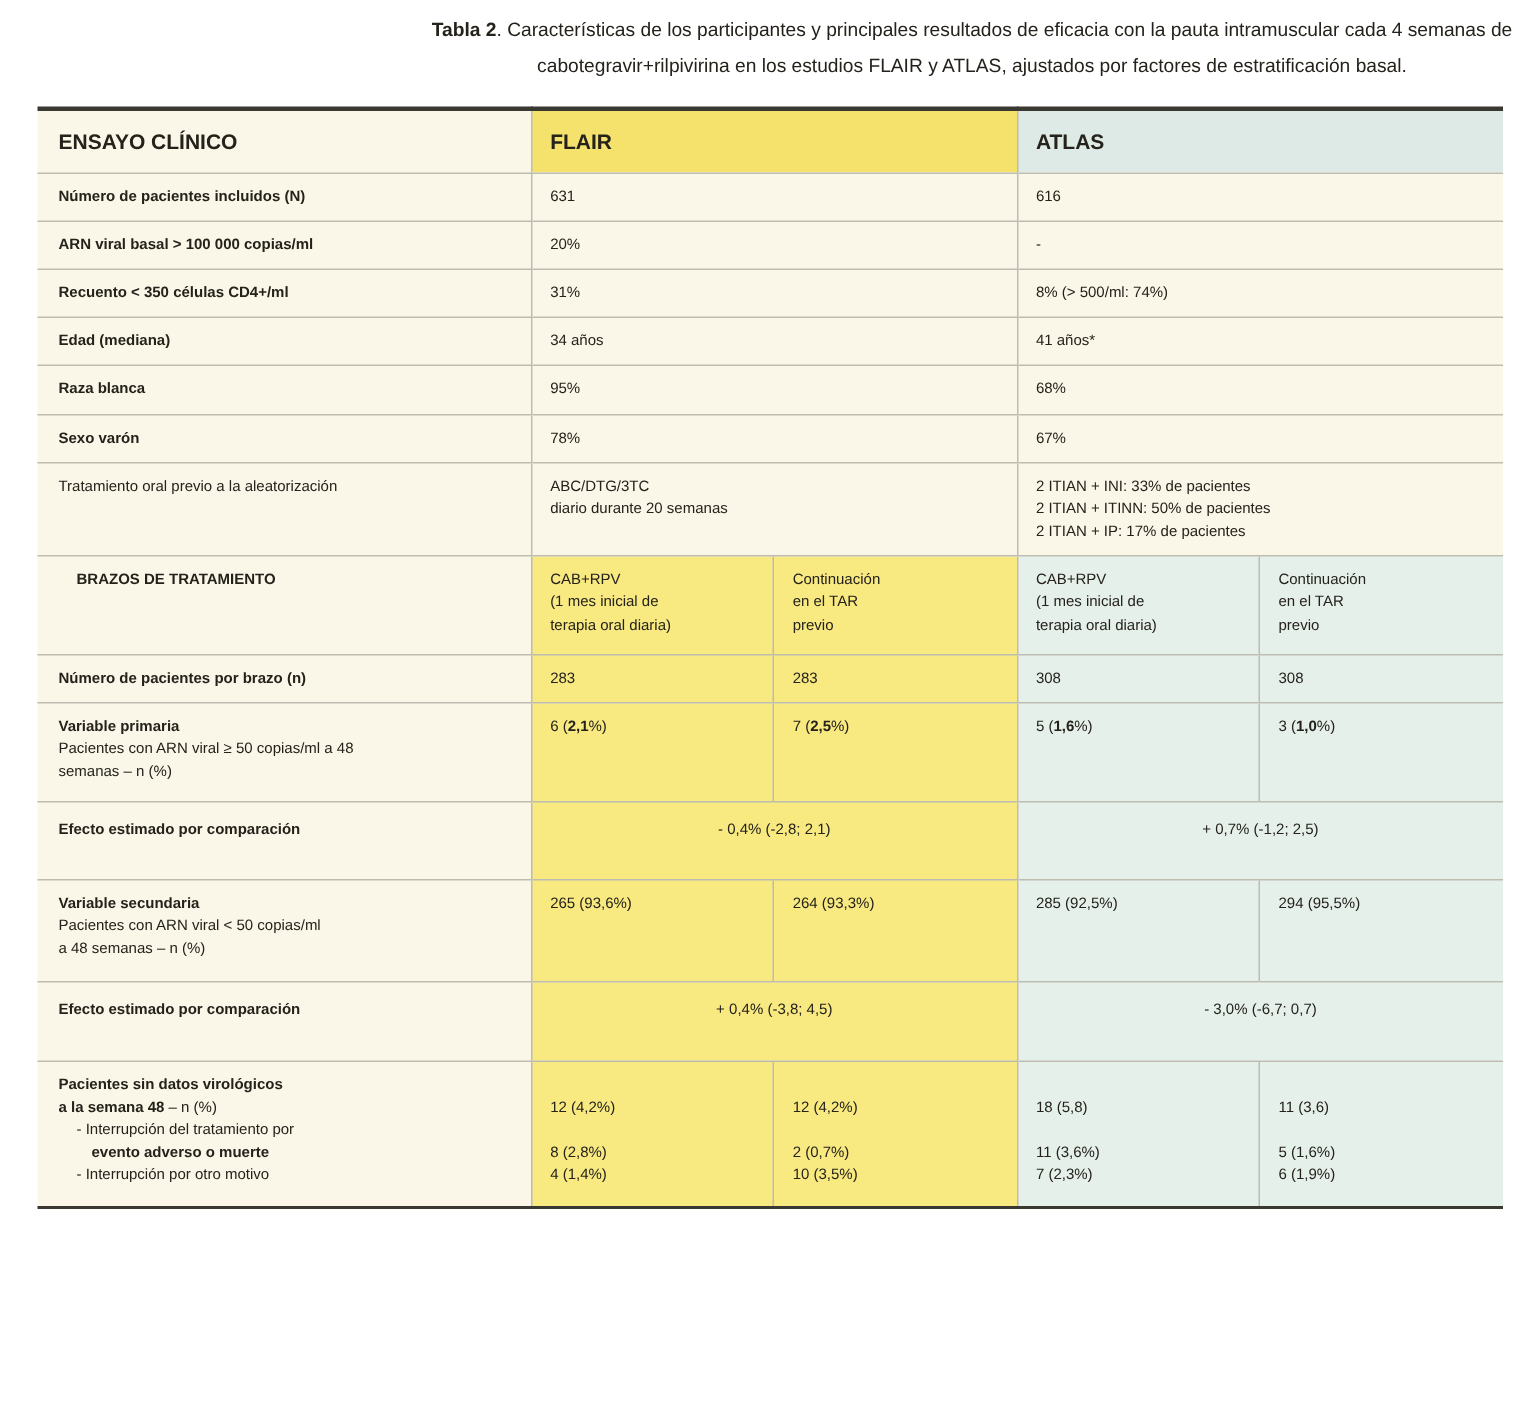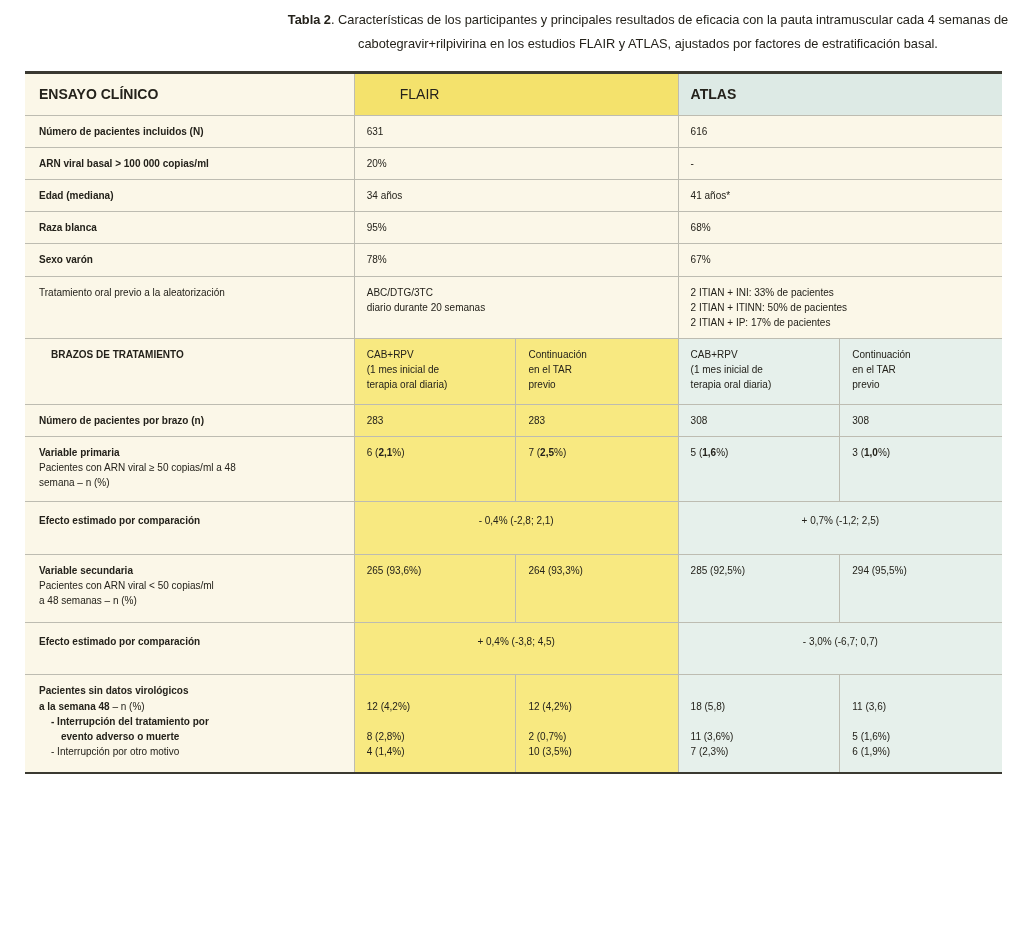--- a/index.html
+++ b/index.html
@@ -47,21 +47,21 @@
         <col style="width:16.6%">
         <col style="width:16.55%">
         <col style="width:16.6%">
       </colgroup>
       <tbody>
           <tr class="k-head">
             <td class="bg-cream">
               <div class="line"><span style="font-weight: 700;">ENSAYO CLÍNICO</span></div>
             </td>
             <td colspan="2" class="bg-yellowHead">
-              <div class="line"><span style="font-weight: 400; margin-left: 33px;">FLAIR</span></div>
+              <div class="line"><span style="font-weight: 700;">FLAIR</span></div>
             </td>
             <td colspan="2" class="bg-tealHead">
               <div class="line"><span style="font-weight: 700;">ATLAS</span></div>
             </td>
           </tr>
           <tr class="k-data">
             <td class="bg-cream">
               <div class="line"><span style="font-weight: 700;">Número de pacientes incluidos (N)</span></div>
             </td>
             <td colspan="2" class="bg-cream">
@@ -73,20 +73,31 @@
           </tr>
           <tr class="k-data">
             <td class="bg-cream">
               <div class="line"><span style="font-weight: 700;">ARN viral basal &gt; 100 000 copias/ml</span></div>
             </td>
             <td colspan="2" class="bg-cream">
               <div class="line"><span>20%</span></div>
             </td>
             <td colspan="2" class="bg-cream">
               <div class="line"><span>-</span></div>
+            </td>
+          </tr>
+          <tr class="k-data">
+            <td class="bg-cream">
+              <div class="line"><span style="font-weight: 700;">Recuento &lt; 350 células CD4+/ml</span></div>
+            </td>
+            <td colspan="2" class="bg-cream">
+              <div class="line"><span>31%</span></div>
+            </td>
+            <td colspan="2" class="bg-cream">
+              <div class="line"><span>8% (&gt; 500/ml: 74%)</span></div>
             </td>
           </tr>
           <tr class="k-data">
             <td class="bg-cream">
               <div class="line"><span style="font-weight: 700;">Edad (mediana)</span></div>
             </td>
             <td colspan="2" class="bg-cream">
               <div class="line"><span>34 años</span></div>
             </td>
             <td colspan="2" class="bg-cream">
@@ -168,21 +179,21 @@
               <div class="line"><span>308</span></div>
             </td>
             <td class="bg-tealCell">
               <div class="line"><span>308</span></div>
             </td>
           </tr>
           <tr class="k-primary">
             <td class="bg-cream">
               <div class="line"><span style="font-weight: 700;">Variable primaria</span></div>
               <div class="line"><span>Pacientes con ARN viral ≥ 50 copias/ml a 48</span></div>
-              <div class="line"><span>semana – n (%)</span></div>
+              <div class="line"><span>semanas – n (%)</span></div>
             </td>
             <td class="bg-yellowCell">
               <div class="line"><span>6 (</span><span style="font-weight: 700;">2,1</span><span>%)</span></div>
             </td>
             <td class="bg-yellowCell">
               <div class="line"><span>7 (</span><span style="font-weight: 700;">2,5</span><span>%)</span></div>
             </td>
             <td class="bg-tealCell">
               <div class="line"><span>5 (</span><span style="font-weight: 700;">1,6</span><span>%)</span></div>
             </td>
@@ -228,21 +239,21 @@
               <div class="line"><span>+ 0,4% (-3,8; 4,5)</span></div>
             </td>
             <td colspan="2" class="bg-tealCell center">
               <div class="line"><span>- 3,0% (-6,7; 0,7)</span></div>
             </td>
           </tr>
           <tr class="k-nodata">
             <td class="bg-cream">
               <div class="line"><span style="font-weight: 700;">Pacientes sin datos virológicos</span></div>
               <div class="line"><span style="font-weight: 700;">a la semana 48</span><span> – n (%)</span></div>
-              <div class="line" style="padding-left: 12px;"><span style="font-weight: 700; text-align: center;">- Interrupción del tratamiento por</span></div>
+              <div class="line" style="padding-left: 12px;"><span style="font-weight: 400; text-align: center;">- Interrupción del tratamiento por</span></div>
               <div class="line" style="padding-left: 22px;"><span style="font-weight: 700;">evento adverso o muerte</span></div>
               <div class="line" style="padding-left: 12px;"><span style="font-weight: 400;">- Interrupción por otro motivo</span></div>
             </td>
             <td class="bg-yellowCell">
               <div class="line">&nbsp;</div>
               <div class="line"><span>12 (4,2%)</span></div>
               <div class="line">&nbsp;</div>
               <div class="line"><span>8 (2,8%)</span></div>
               <div class="line"><span>4 (1,4%)</span></div>
             </td>

